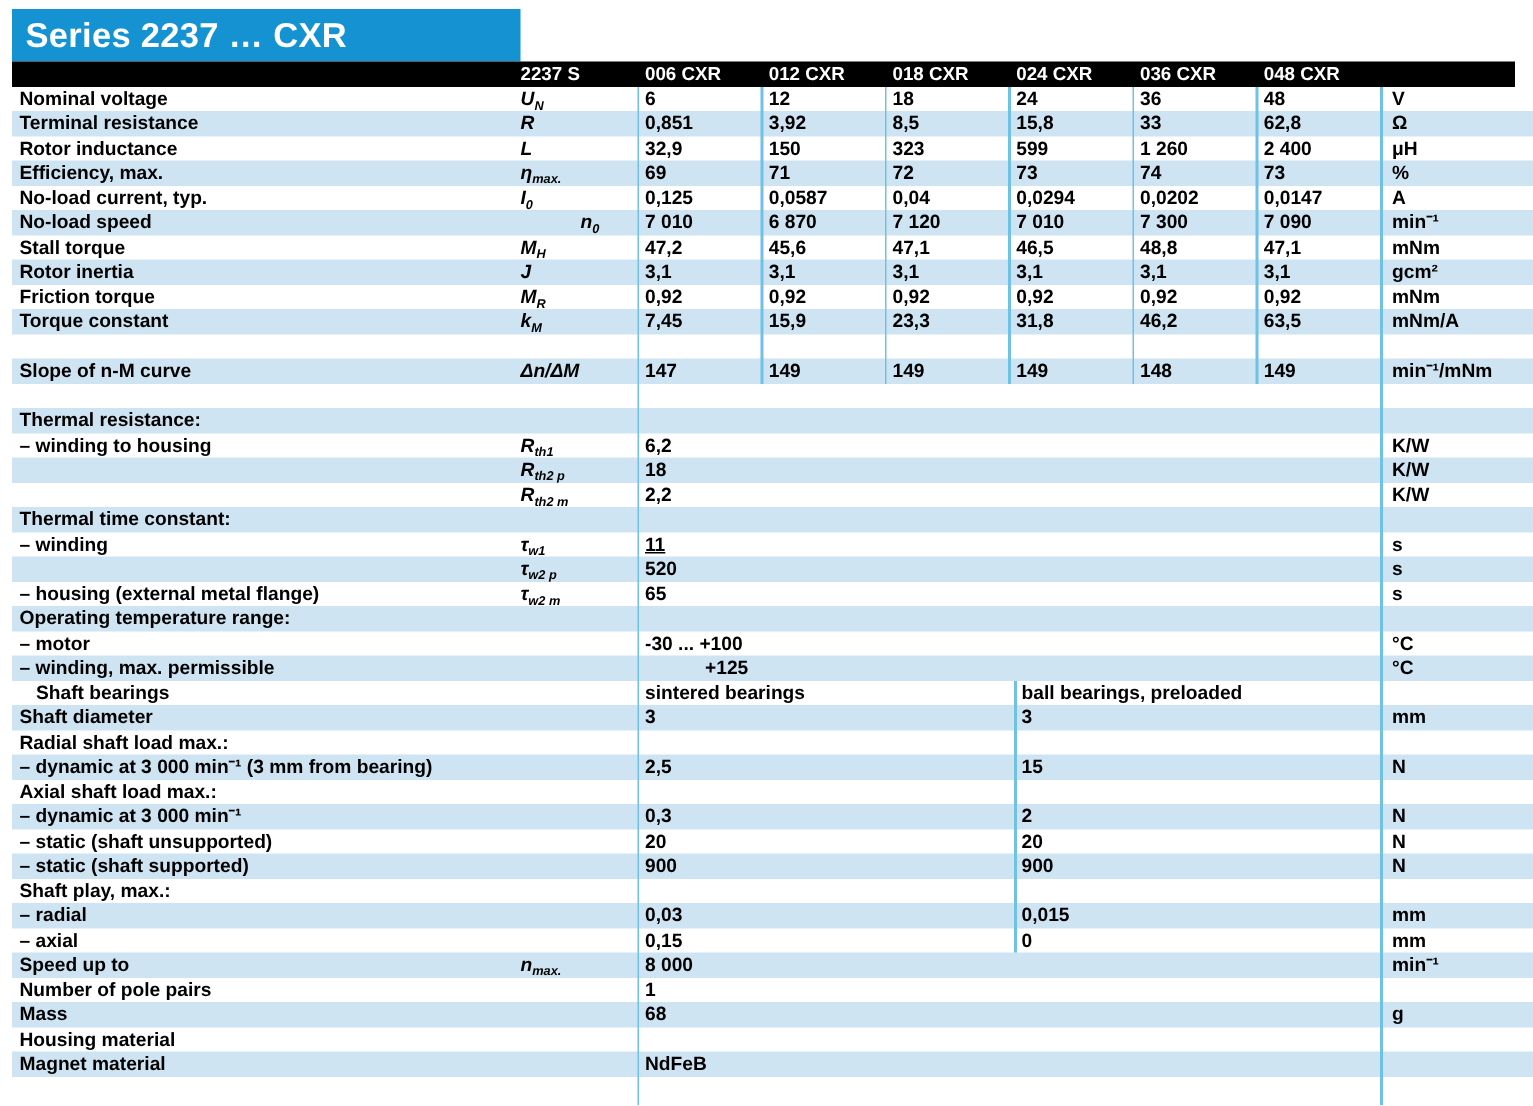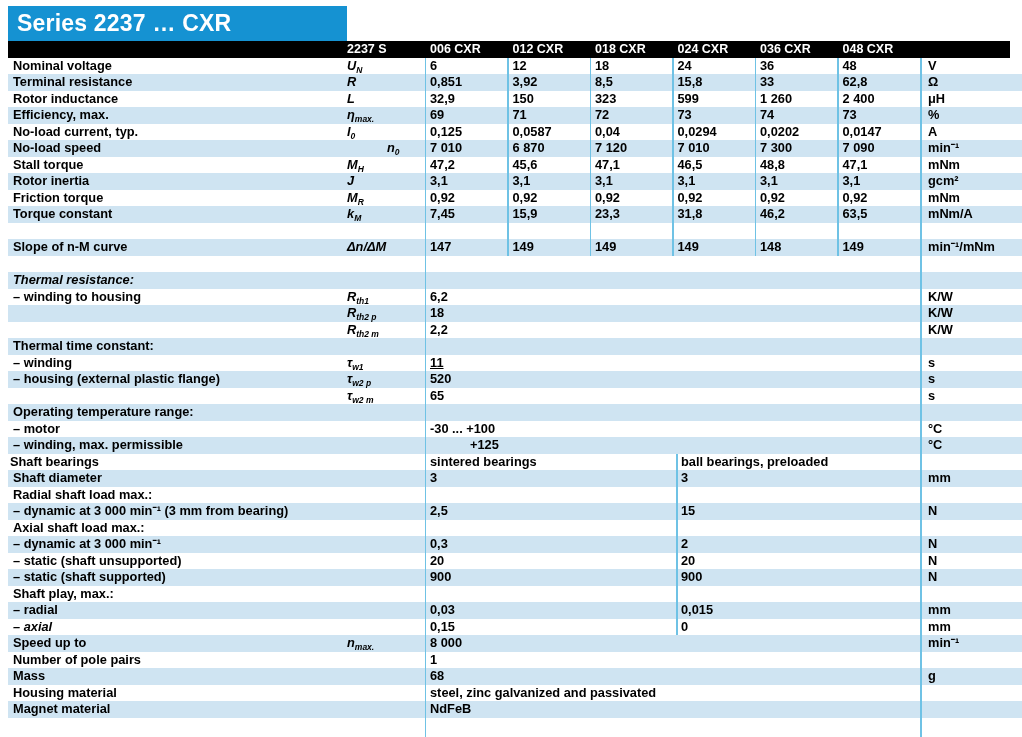--- a/index.html
+++ b/index.html
@@ -199,21 +199,21 @@
         <span class="cell sym" style="left: 339px;">Δn/ΔM</span>
         <span class="cell" style="left: 422px;">147</span>
         <span class="cell" style="left: 504.5px;">149</span>
         <span class="cell" style="left: 587px;">149</span>
         <span class="cell" style="left: 669.5px;">149</span>
         <span class="cell" style="left: 752px;">148</span>
         <span class="cell" style="left: 834.5px;">149</span>
         <span class="cell" style="left: 920px;">min⁻¹/mNm</span>
       </div>
       <div class="row" style="top: 255.5px;"></div>
-      <div class="row shade" style="top: 272px; font-style: italic;">
+      <div class="row shade" style="top: 272px;">
         <span class="cell" style="left: 5px;">Thermal resistance:</span>
       </div>
       <div class="row" style="top: 288.5px;">
         <span class="cell" style="left: 5px;">– winding to housing</span>
         <span class="cell sym" style="left: 339px;">R<sub>th1</sub></span>
         <span class="cell" style="left: 422px;">6,2</span>
         <span class="cell" style="left: 920px;">K/W</span>
       </div>
       <div class="row shade" style="top: 305px;">
         <span class="cell sym" style="left: 339px;">R<sub>th2 p</sub></span>
@@ -228,45 +228,45 @@
       <div class="row shade" style="top: 338px;">
         <span class="cell" style="left: 5px;">Thermal time constant:</span>
       </div>
       <div class="row" style="top: 354.5px;">
         <span class="cell" style="left: 5px;">– winding</span>
         <span class="cell sym" style="left: 339px;">τ<sub>w1</sub></span>
         <span class="cell" style="left: 422px; text-decoration: underline;">11</span>
         <span class="cell" style="left: 920px;">s</span>
       </div>
       <div class="row shade" style="top: 371px;">
-        <span class="cell" style="left: 5px;">– housing (external plastic flange)</span>
         <span class="cell sym" style="left: 339px;">τ<sub>w2 p</sub></span>
         <span class="cell" style="left: 422px;">520</span>
         <span class="cell" style="left: 920px;">s</span>
       </div>
       <div class="row" style="top: 387.5px;">
+        <span class="cell" style="left: 5px;">– housing (external metal flange)</span>
         <span class="cell sym" style="left: 339px;">τ<sub>w2 m</sub></span>
         <span class="cell" style="left: 422px;">65</span>
         <span class="cell" style="left: 920px;">s</span>
       </div>
       <div class="row shade" style="top: 404px;">
         <span class="cell" style="left: 5px;">Operating temperature range:</span>
       </div>
       <div class="row" style="top: 420.5px;">
         <span class="cell" style="left: 5px;">– motor</span>
         <span class="cell" style="left: 422px;">-30 ... +100</span>
         <span class="cell" style="left: 920px;">°C</span>
       </div>
       <div class="row shade" style="top: 437px;">
         <span class="cell" style="left: 5px;">– winding, max. permissible</span>
         <span class="cell" style="left: 462px;">+125</span>
         <span class="cell" style="left: 920px;">°C</span>
       </div>
       <div class="row" style="top: 453.5px;">
-        <span class="cell" style="left: 2px;">Shaft bearings</span>
+        <span class="cell" style="left: 16px;">Shaft bearings</span>
         <span class="cell" style="left: 422px;">sintered bearings</span>
         <span class="cell" style="left: 673px;">ball bearings, preloaded</span>
       </div>
       <div class="row shade" style="top: 470px;">
         <span class="cell" style="left: 5px;">Shaft diameter</span>
         <span class="cell" style="left: 422px;">3</span>
         <span class="cell" style="left: 673px;">3</span>
         <span class="cell" style="left: 920px;">mm</span>
       </div>
       <div class="row" style="top: 486.5px;">
@@ -302,21 +302,21 @@
       <div class="row" style="top: 585.5px;">
         <span class="cell" style="left: 5px;">Shaft play, max.:</span>
       </div>
       <div class="row shade" style="top: 602px;">
         <span class="cell" style="left: 5px;">– radial</span>
         <span class="cell" style="left: 422px;">0,03</span>
         <span class="cell" style="left: 673px;">0,015</span>
         <span class="cell" style="left: 920px;">mm</span>
       </div>
       <div class="row" style="top: 618.5px;">
-        <span class="cell" style="left: 5px; font-style: italic;">– axial</span>
+        <span class="cell" style="left: 5px;">– axial</span>
         <span class="cell" style="left: 422px;">0,15</span>
         <span class="cell" style="left: 673px;">0</span>
         <span class="cell" style="left: 920px;">mm</span>
       </div>
       <div class="row shade" style="top: 635px;">
         <span class="cell" style="left: 5px;">Speed up to</span>
         <span class="cell sym" style="left: 339px;">n<sub>max.</sub></span>
         <span class="cell" style="left: 422px;">8 000</span>
         <span class="cell" style="left: 920px;">min⁻¹</span>
       </div>
@@ -324,21 +324,20 @@
         <span class="cell" style="left: 5px;">Number of pole pairs</span>
         <span class="cell" style="left: 422px;">1</span>
       </div>
       <div class="row shade" style="top: 668px;">
         <span class="cell" style="left: 5px;">Mass</span>
         <span class="cell" style="left: 422px;">68</span>
         <span class="cell" style="left: 920px;">g</span>
       </div>
       <div class="row" style="top: 684.5px;">
         <span class="cell" style="left: 5px;">Housing material</span>
-        <span class="cell" style="left: 422px;">steel, zinc galvanized and passivated</span>
       </div>
       <div class="row shade" style="top: 701px;">
         <span class="cell" style="left: 5px;">Magnet material</span>
         <span class="cell" style="left: 422px;">NdFeB</span>
       </div>
     </div>
 
   <div id="lines">
       <div class="vline" style="left: 424.5px; top: 57.5px; height: 679.5px;"></div>
       <div class="vline" style="left: 920px; top: 57.5px; height: 679.5px;"></div>

